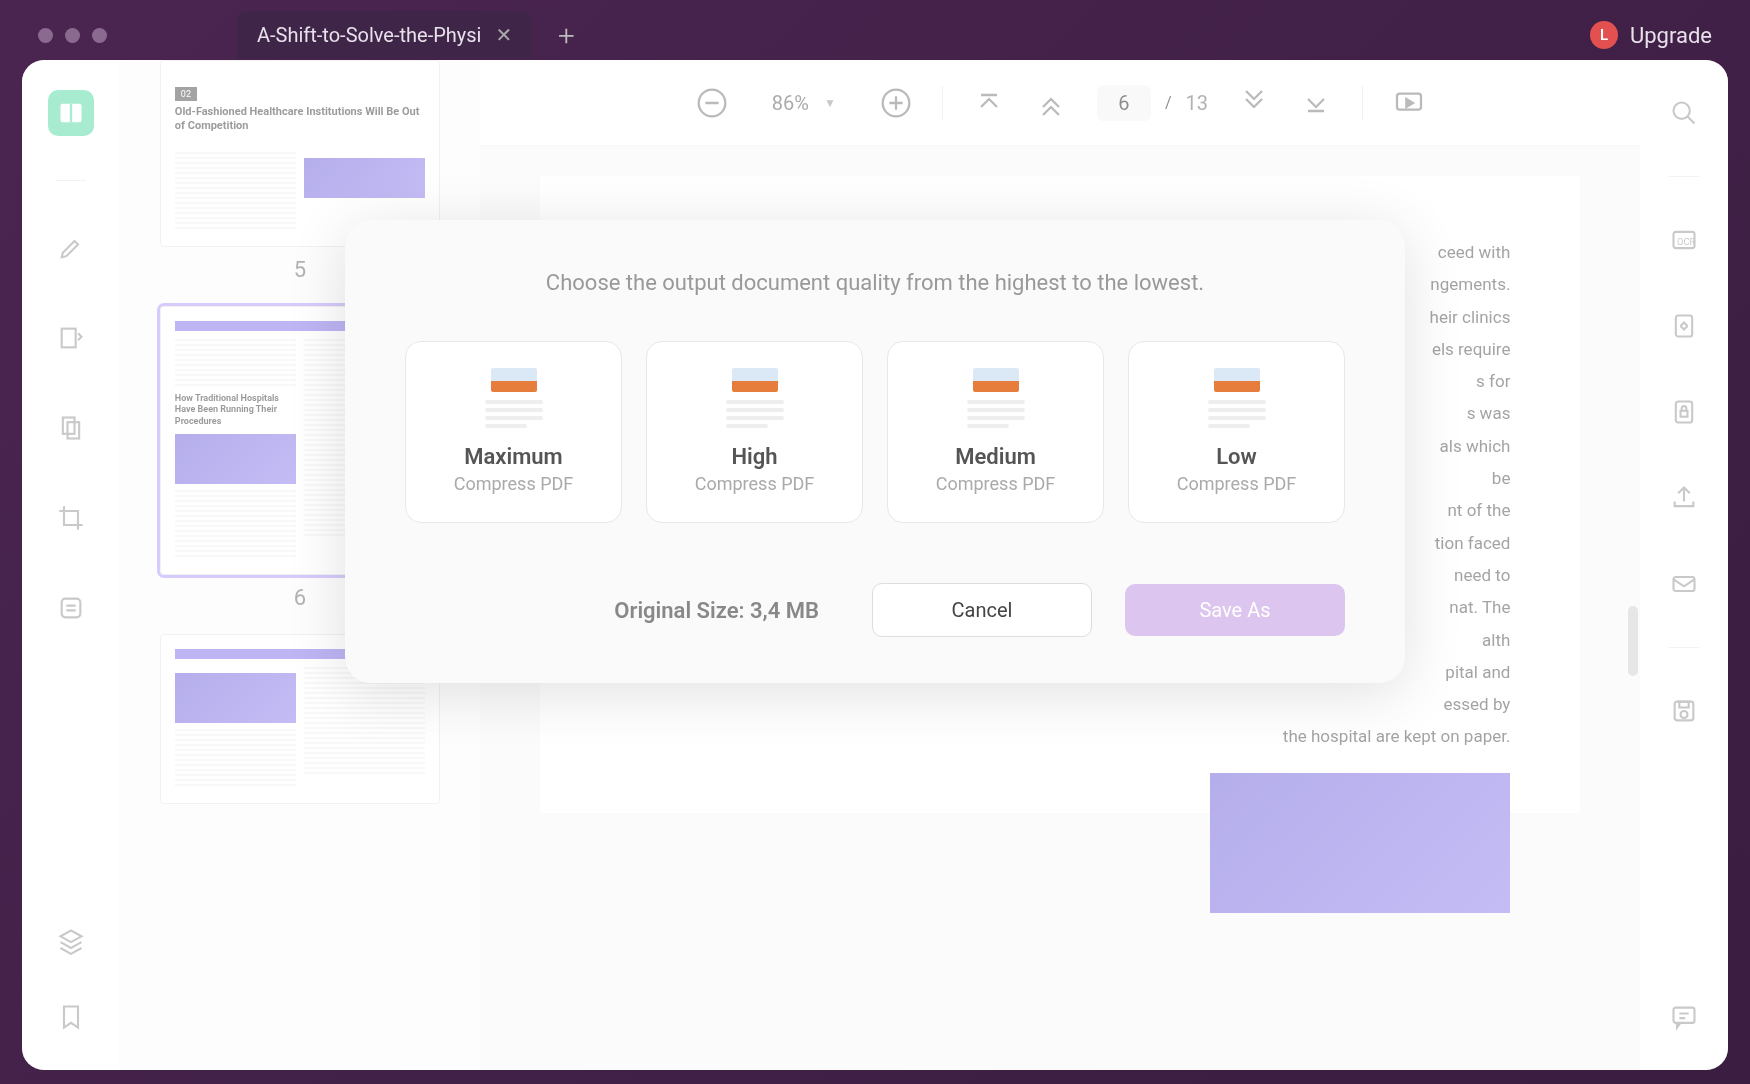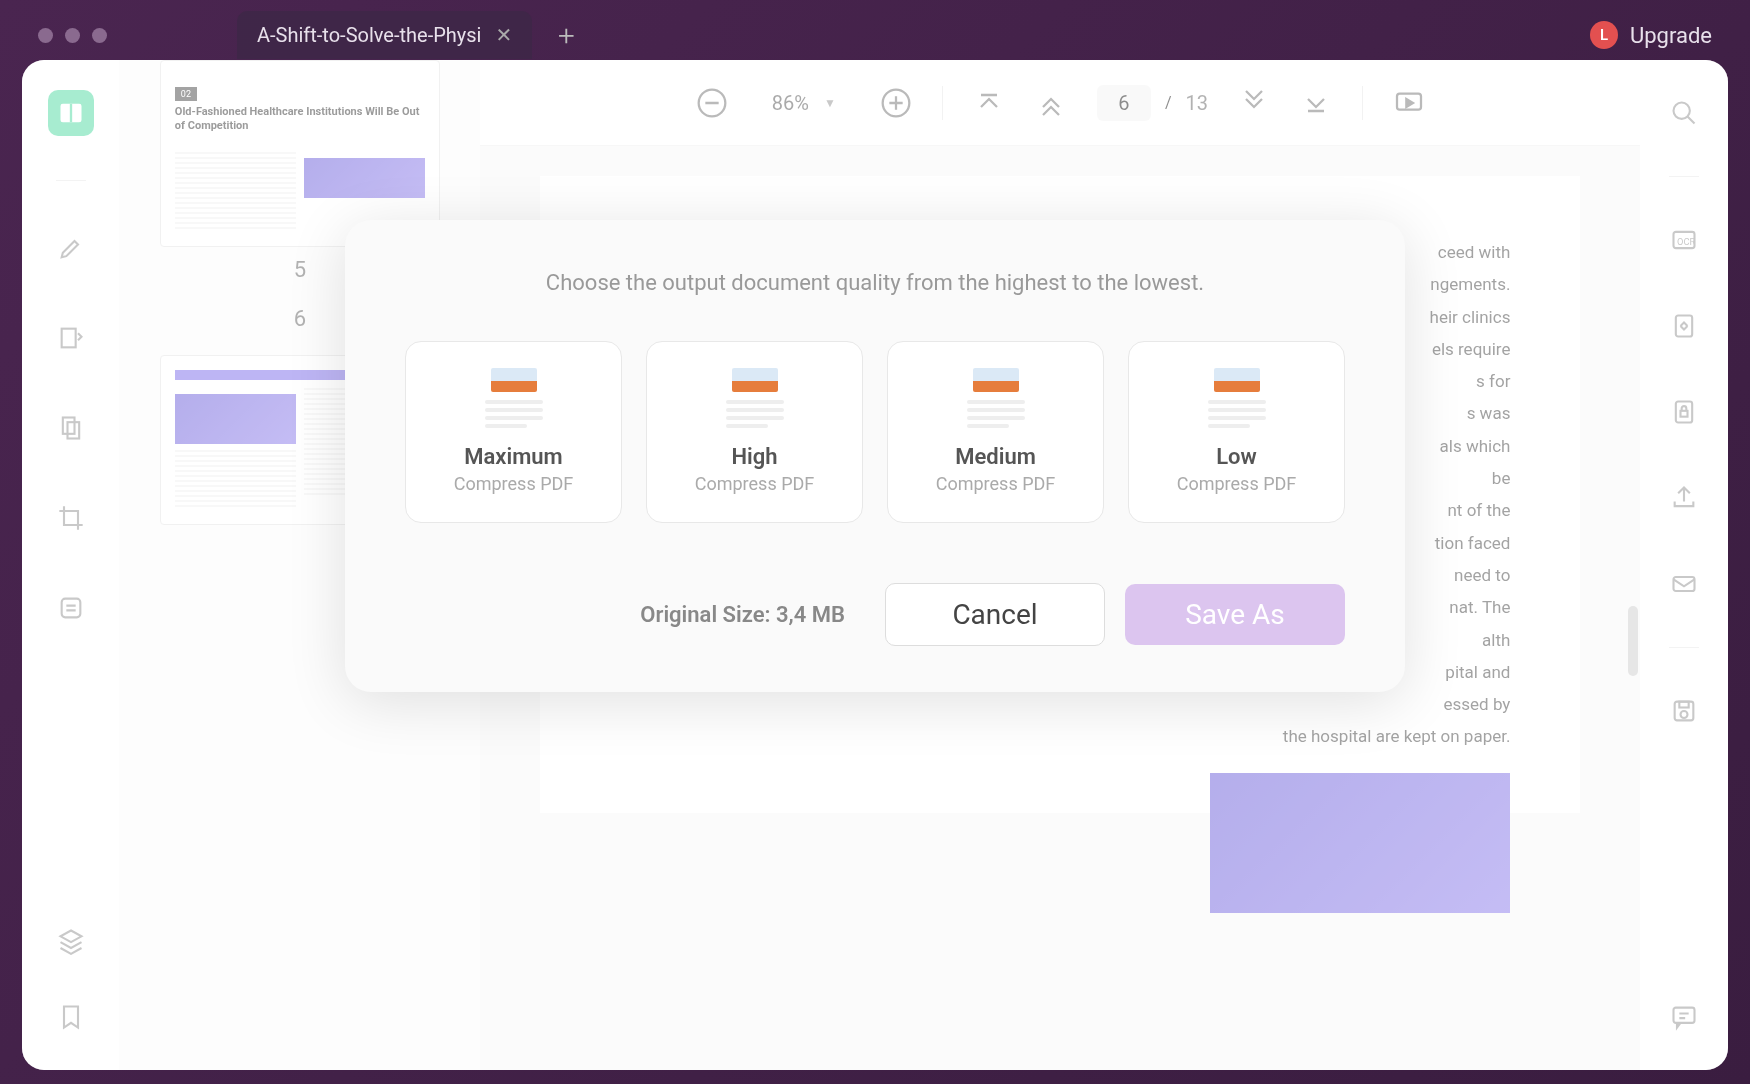--- a/index.html
+++ b/index.html
@@ -57,21 +57,21 @@
 .cards { display:flex; gap:24px; justify-content:center; margin-bottom:60px; }
 .card { width:220px; background:#fff; border:1px solid #e8e8e8; border-radius:16px; padding:26px 12px 28px; text-align:center; cursor:pointer; }
 .card .illus { width:70px; height:62px; margin:0 auto 14px; position:relative; }
 .card .illus .pic { position:absolute; top:0; left:12px; width:46px; height:24px; background:linear-gradient(180deg,#dbe9f6 55%,#e67d3c 55%); border-radius:2px; }
 .card .illus .line { position:absolute; left:6px; right:6px; height:4px; background:#eee; border-radius:2px; }
 .card .illus .l1 { top:32px; } .card .illus .l2 { top:40px; } .card .illus .l3 { top:48px; } .card .illus .l4 { top:56px; width:60%; }
 .card .name { font-size:22px; font-weight:600; color:#555; margin-bottom:4px; }
 .card .desc { font-size:18px; color:#aaa; }
 .modal-footer { display:flex; align-items:center; gap:20px; }
 .origsize { font-size:22px; font-weight:600; color:#888; flex:1; text-align:right; padding-right:20px; }
-.btn { width:220px; padding:14px 16px; border-radius:10px; font-size:28px; text-align:center; cursor:pointer; }
+.btn { width:220px; padding:14px 16px; border-radius:10px; font-size:20px; text-align:center; cursor:pointer;margin-left:13px; }
 .btn.cancel { background:#fff; border:1px solid #ddd; color:#444; }
 .btn.save { background:#dcc5ef; color:#fff; }
 .scrollbar-indicator { position:absolute; right:2px; top:460px; width:10px; height:70px; background:#c8c8c8; border-radius:5px; }
 </style>
 </head>
 <body>
 
 <div class="window">
   <div class="titlebar">
     <div class="traffic">
@@ -149,20 +149,34 @@
         <h4>Old-Fashioned Healthcare Institutions Will Be Out of Competition</h4>
         <div class="cols">
             <div class="col" style="height:80px;background:repeating-linear-gradient(#f0f0f0,#f0f0f0 2px,#fff 2px,#fff 5px)"></div>
             <div class="col">
               <div class="img" style="height:40px"></div>
             </div>
           </div>
       </div>
       <div class="tn">5</div>
 
+      <div class="thumb selected">
+        <div class="hdr"></div>
+        <div class="cols">
+          <div class="col">
+            <div style="height:50px;background:repeating-linear-gradient(#f0f0f0,#f0f0f0 2px,#fff 2px,#fff 5px)"></div>
+            <h4 style="font-size:9px;margin:4px 0">How Traditional Hospitals Have Been Running Their Procedures</h4>
+            <div class="img"></div>
+            <div style="height:70px;background:repeating-linear-gradient(#f0f0f0,#f0f0f0 2px,#fff 2px,#fff 5px)"></div>
+          </div>
+          <div class="col">
+            <div style="height:200px;background:repeating-linear-gradient(#f0f0f0,#f0f0f0 2px,#fff 2px,#fff 5px)"></div>
+          </div>
+        </div>
+      </div>
       <div class="tn">6</div>
 
       <div class="thumb">
         <div class="hdr"></div>
         <div class="cols">
           <div class="col">
               <div class="img" style="height:50px"></div>
               <div style="height:60px;background:repeating-linear-gradient(#f0f0f0,#f0f0f0 2px,#fff 2px,#fff 5px)"></div>
             </div>
           <div class="col" style="height:110px;background:repeating-linear-gradient(#f0f0f0,#f0f0f0 2px,#fff 2px,#fff 5px)"></div>

